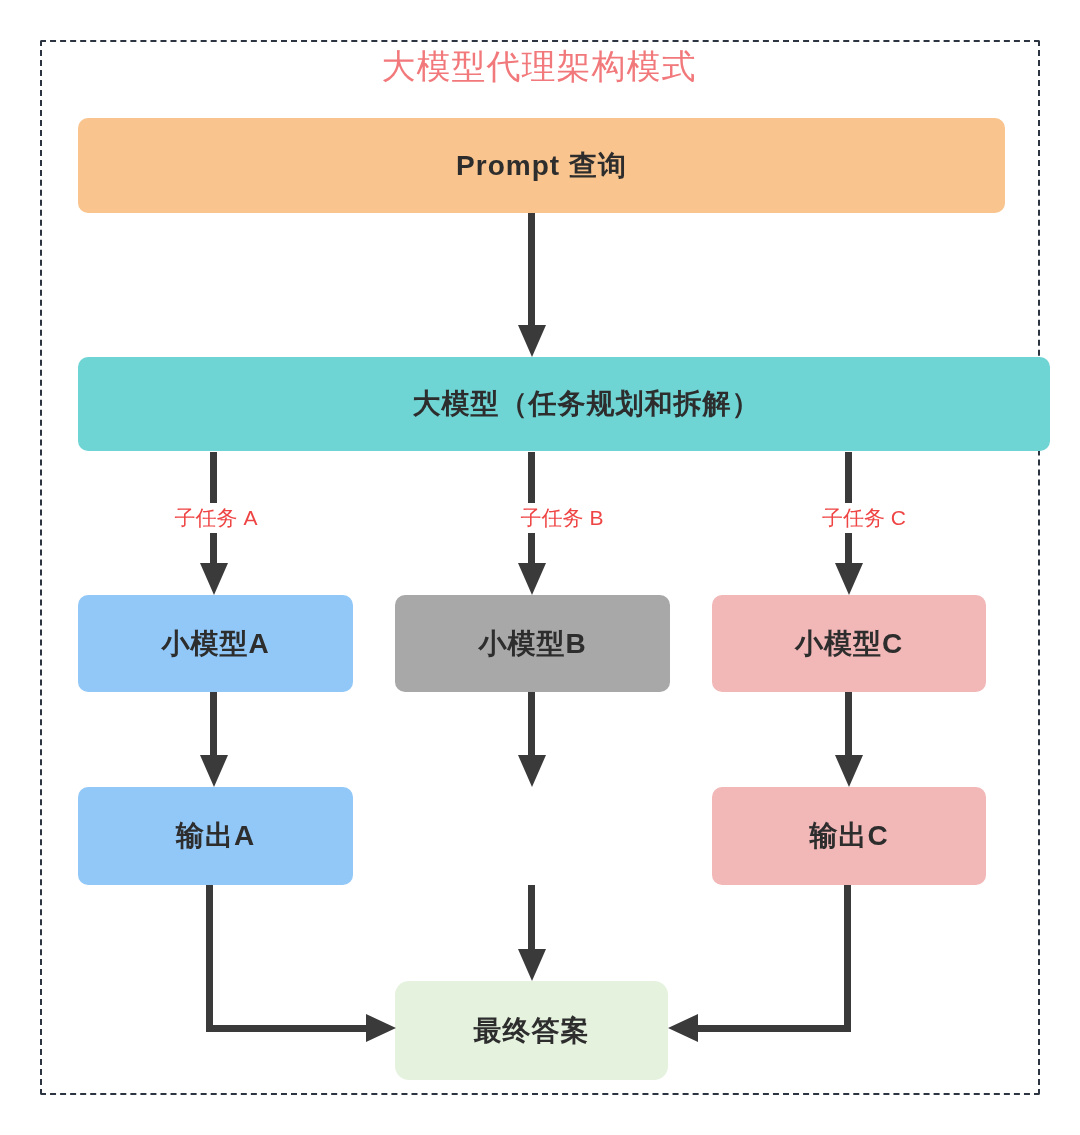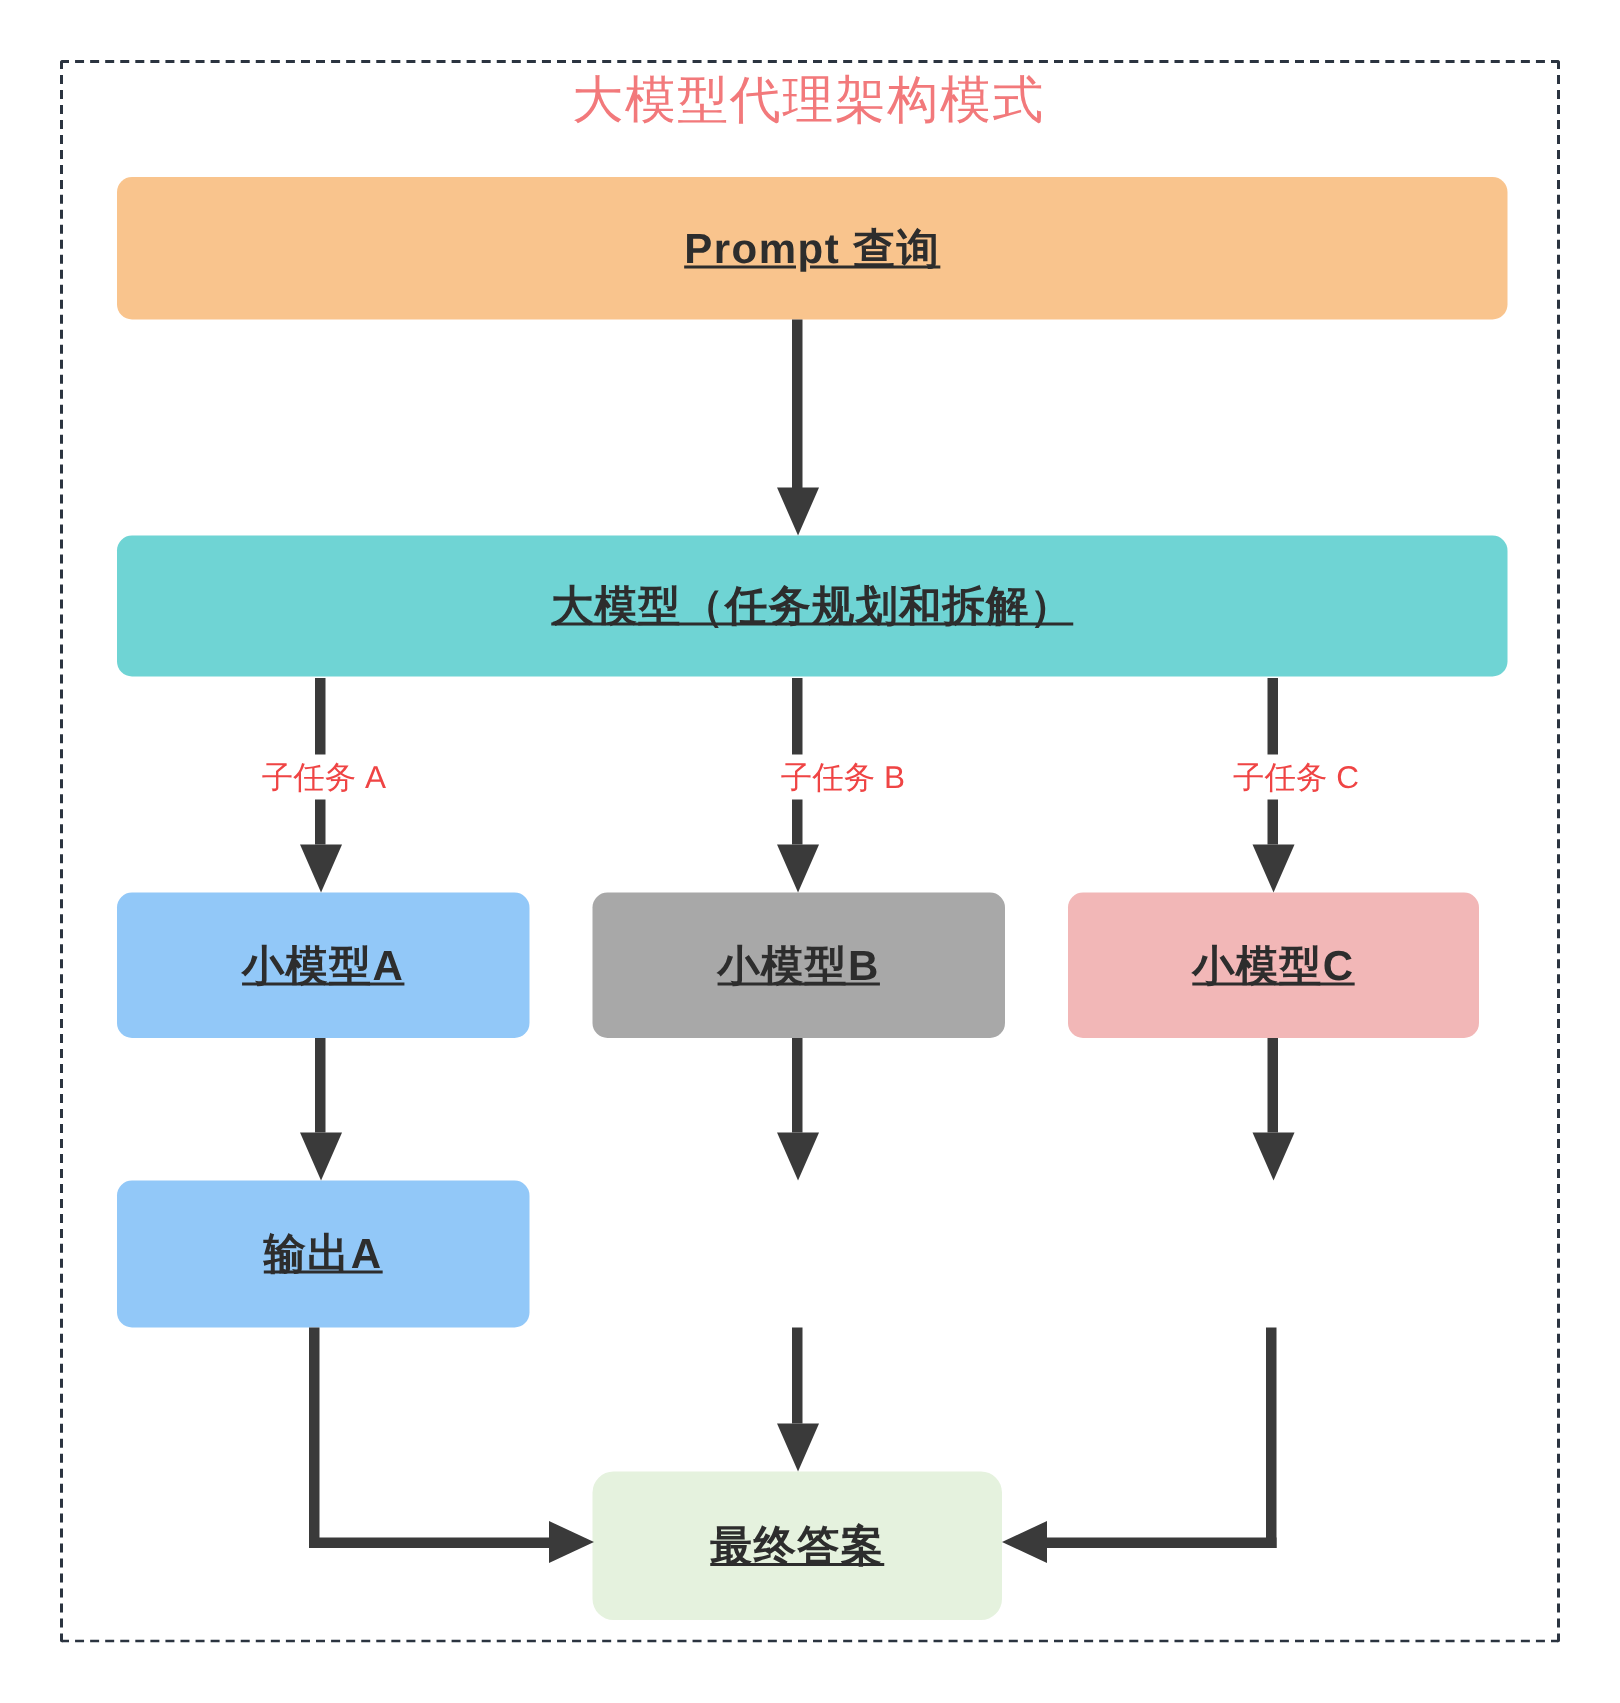--- a/index.html
+++ b/index.html
@@ -22,24 +22,23 @@
     text-align:center;
     font-size:34px;font-weight:normal;
     letter-spacing:1px;
   }
   .node{
     position:absolute;
     display:flex;align-items:center;justify-content:center;
     font-size:28px;font-weight:bold;color:#2D2D2D;
     border-radius:10px;
     letter-spacing:1px;
-    text-decoration:underline;
   }
   .n-prompt {left:78px; top:118px; width:927px; height:95px;}
-  .n-llm    {left:78px; top:357px; width:927px; height:94px;}
+  .n-llm    {left:78px; top:357px; width:927px; height:94px;padding-left:45px;}
   .n-model-a{left:78px; top:595px; width:275px; height:97px;}
   .n-model-b{left:395px;top:595px; width:275px; height:97px;}
   .n-model-c{left:712px;top:595px; width:274px; height:97px;}
   .n-out-a  {left:78px; top:787px; width:275px; height:98px;}
   .n-out-b  {left:395px;top:787px; width:275px; height:98px;}
   .n-out-c  {left:712px;top:787px; width:274px; height:98px;}
   .n-final  {left:395px;top:981px; width:273px; height:99px; border-radius:12px;}
 
   .vline{position:absolute;width:7px;background:#3A3A3A;z-index:1;}
   .hline{position:absolute;height:7px;background:#3A3A3A;z-index:1;}
@@ -85,20 +84,21 @@
 
   <div class="node n-prompt" style="background: rgb(249, 196, 141);">Prompt 查询</div>
 
   <div class="node n-llm" style="background: rgb(111, 212, 212);">大模型（任务规划和拆解）</div>
 
   <div class="node n-model-a" style="background: rgb(146, 200, 248);">小模型A</div>
   <div class="node n-model-b" style="background: rgb(168, 168, 168);">小模型B</div>
   <div class="node n-model-c" style="background: rgb(242, 183, 183);">小模型C</div>
 
   <div class="node n-out-a" style="background: rgb(146, 200, 248);">输出A</div>
+  <div class="node n-out-c" style="background: rgb(242, 183, 183);">输出C</div>
 
   <div class="node n-final" style="background: rgb(229, 242, 222); border-radius: 14px;">最终答案</div>
 
   <div>
     <div class="vline" style="left:528px;top:213px;height:114px"></div>
     <div class="head-down" style="left:518px;top:325px"></div>
   </div>
 
   <div>
     <div class="vline" style="left:210px;top:452px;height:111px"></div>

